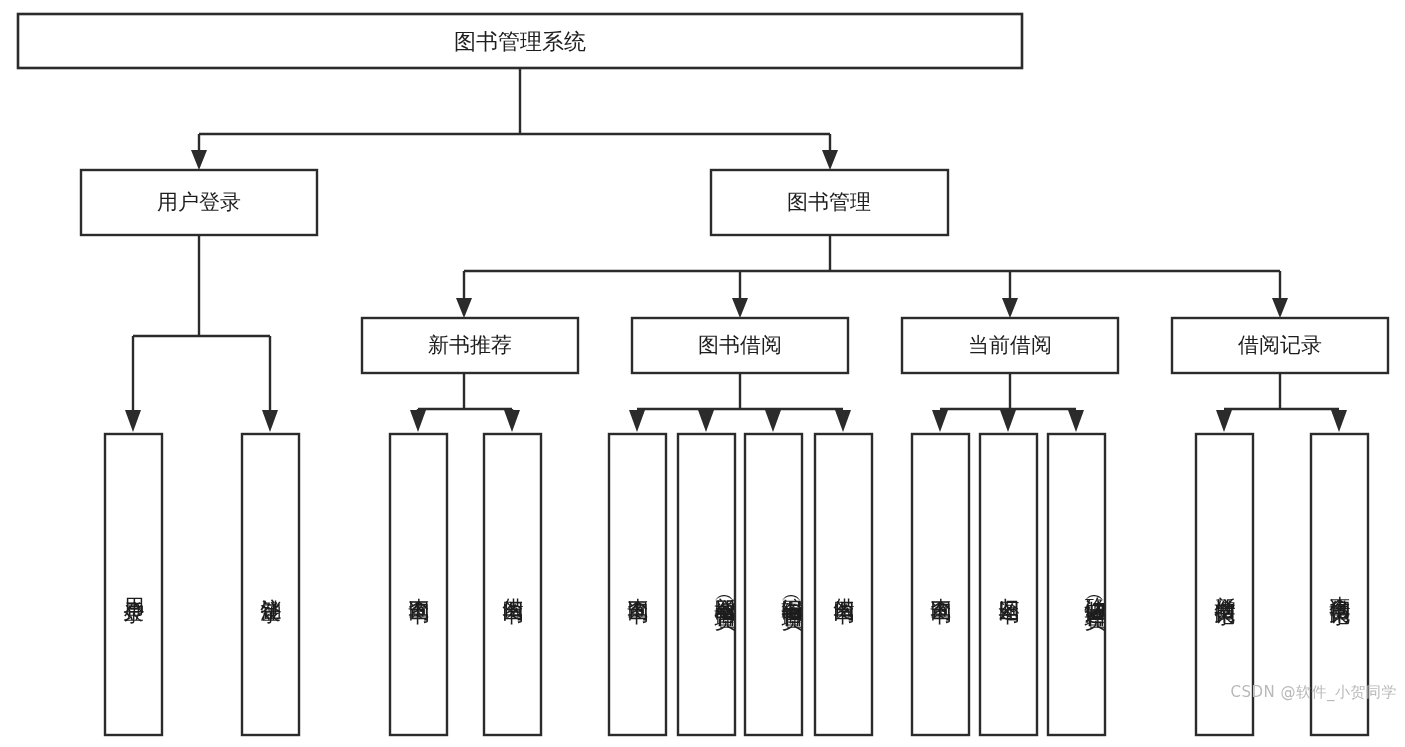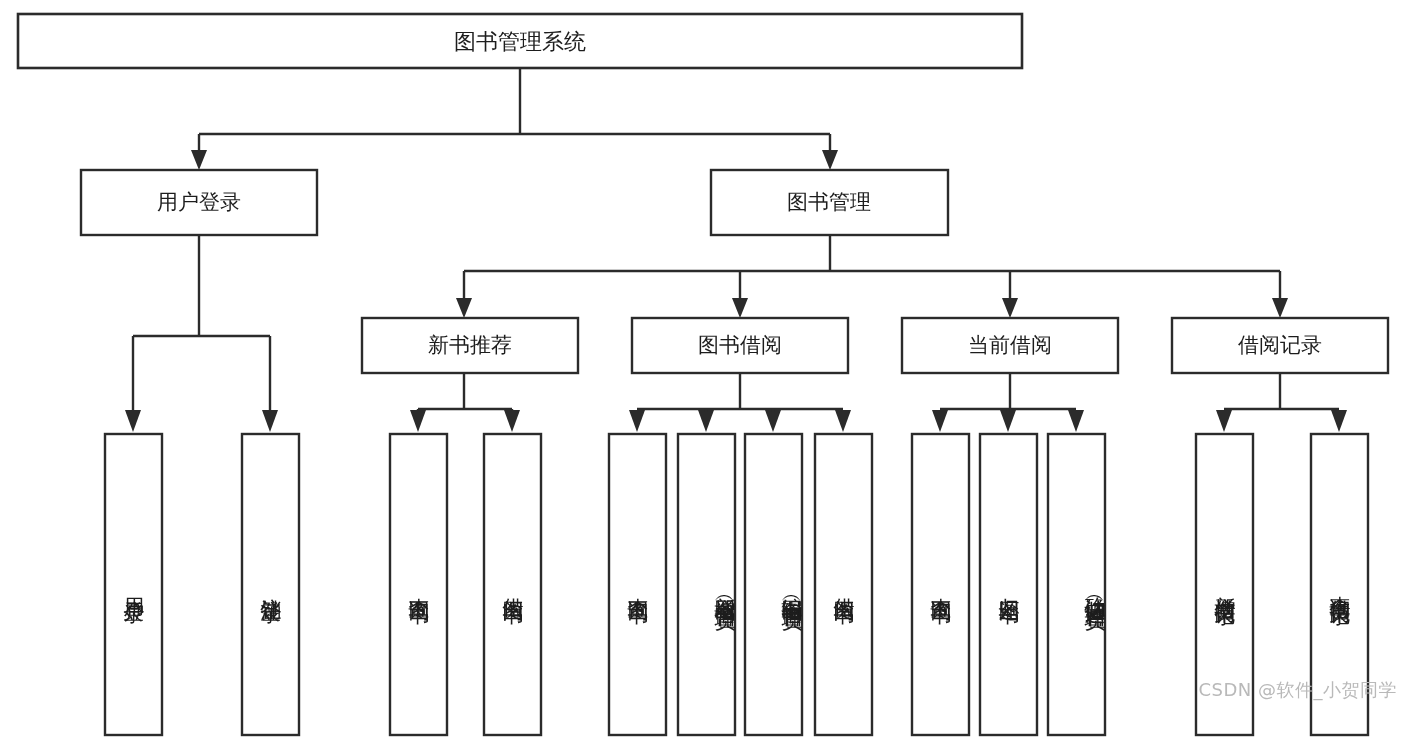--- a/index.html
+++ b/index.html
@@ -71,21 +71,21 @@
     color: #1d1d1d;
     white-space: nowrap;
     text-align: center;
     pointer-events: none;
   }
   .watermark {
     position: absolute;
     right: 8px;
     bottom: 4px;
     font-family: "DejaVu Sans", "Liberation Sans", sans-serif;
-    font-size: 18px;
+    font-size: 15px;
     color: #b9b9b9;
     white-space: nowrap;
     letter-spacing: 0.5px;
   }
 </style>
 </head>
 <body>
 
 <div id="diagram-root">
 

